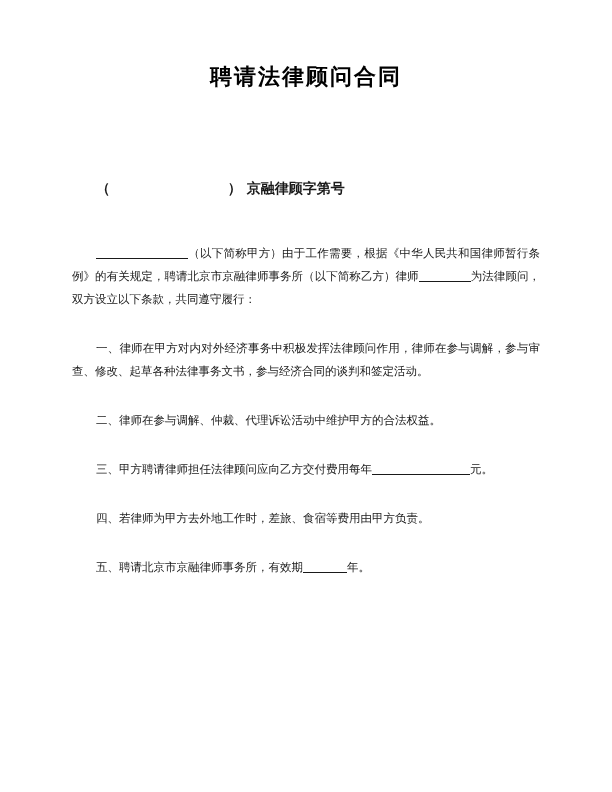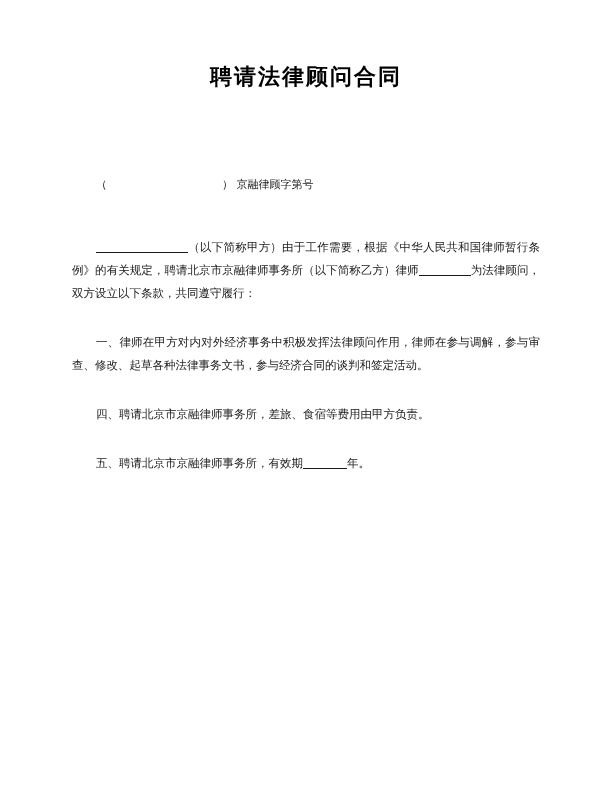--- a/index.html
+++ b/index.html
@@ -39,22 +39,23 @@
     line-height: 2.0;
     text-align: justify;
     color: #1a1a1a;
   }
   p.indent {
     text-indent: 24px;
   }
   .ref-line {
     margin: 0 0 40px 0;
     text-indent: 24px;
-    font-size: 11px;
+    font-size: 14px;
     line-height: 2.0;
+    font-weight: bold;
   }
   .blank-paren {
     display: inline-block;
     min-width: 108px;
   }
   .fill-blank {
     display: inline-block;
     border-bottom: 1px solid #1a1a1a;
     height: 13px;
     vertical-align: -2px;
@@ -75,17 +76,19 @@
 
     <div class="ref-line">
       <span>（</span>
       <span class="blank-paren"></span>
       <span>）</span>
       <span>京融律顾字第号</span>
     </div>
 
     <p class="para indent"><span class="fill-blank fill-lg"></span><span>（以下简称甲方）由于工作需要，根据《中华人民共和国律师暂行条例》的有关规定，聘请北京市京融律师事务所（以下简称乙方）律师</span><span class="fill-blank fill-md"></span><span>为法律顾问，双方设立以下条款，共同遵守履行：</span></p>
     <p class="para indent"><span>一、律师在甲方对内对外经济事务中积极发挥法律顾问作用，律师在参与调解，参与审查、修改、起草各种法律事务文书，参与经济合同的谈判和签定活动。</span></p>
-    <p class="para indent"><span>四、聘请北京市京融律师事务所，差旅、食宿等费用由甲方负责。</span></p>
+    <p class="para indent"><span>二、律师在参与调解、仲裁、代理诉讼活动中维护甲方的合法权益。</span></p>
+    <p class="para indent"><span>三、甲方聘请律师担任法律顾问应向乙方交付费用每年</span><span class="fill-blank fill-xl"></span><span>元。</span></p>
+    <p class="para indent"><span>四、若律师为甲方去外地工作时，差旅、食宿等费用由甲方负责。</span></p>
     <p class="para indent"><span>五、聘请北京市京融律师事务所，有效期</span><span class="fill-blank fill-sm"></span><span>年。</span></p>
 
   </div>
 </div>
 
 </body></html>

